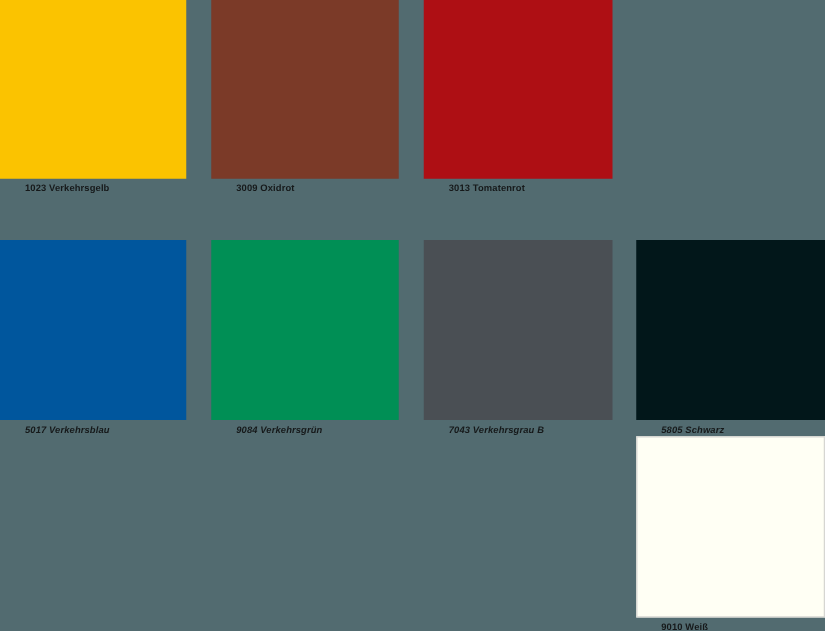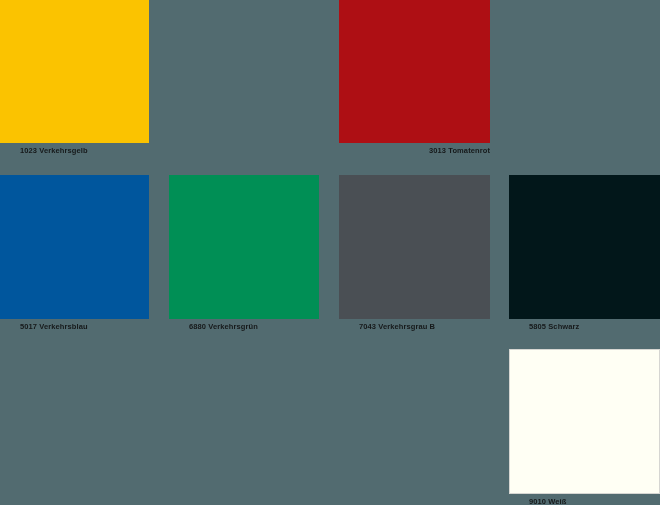--- a/index.html
+++ b/index.html
@@ -38,48 +38,52 @@
     padding-top: 2px;
     padding-left: 20px;
     white-space: nowrap;
   }
   
   .col-0 { left: 0px;   width: 149px; }
   .col-1 { left: 169px; width: 150px; }
   .col-2 { left: 339px; width: 151px; }
   .col-3 { left: 509px; width: 151px; }
   .row-0 { top: -1px; }
-  .row-1 { top: 175px; }
+  .row-1 { top: 192px; font-style: italic; }
   .row-2 { top: 349px; }
   .row-0 .swatch-chip { height: 144px; }
   .row-1 .swatch-chip { height: 144px; }
   .row-2 .swatch-chip { height: 145px; }
   .bordered {
     border: 1px solid #d6d6d2;
   }
 </style>
 </head>
 <body style="background: rgb(82, 107, 112);">
 
 <div id="swatch-grid">
     <div class="swatch-cell col-0 row-0">
       <div class="swatch-chip" style="background: rgb(251, 195, 0);"></div>
       <div class="swatch-label" style="color: rgb(22, 25, 26);">1023 Verkehrsgelb</div>
     </div>
+    <div class="swatch-cell col-1 row-0">
+      <div class="swatch-chip" style="background: rgb(123, 58, 40);"></div>
+      <div class="swatch-label" style="color: rgb(22, 25, 26);">3009 Oxidrot</div>
+    </div>
     <div class="swatch-cell col-2 row-0">
       <div class="swatch-chip" style="background: rgb(174, 15, 20);"></div>
-      <div class="swatch-label" style="color: rgb(22, 25, 26); text-align: right;">3013 Tomatenrot</div>
+      <div class="swatch-label" style="color: rgb(22, 25, 26);">3013 Tomatenrot</div>
     </div>
     <div class="swatch-cell col-0 row-1">
       <div class="swatch-chip" style="background: rgb(0, 86, 157);"></div>
       <div class="swatch-label" style="color: rgb(22, 25, 26);">5017 Verkehrsblau</div>
     </div>
     <div class="swatch-cell col-1 row-1">
       <div class="swatch-chip" style="background: rgb(0, 143, 85);"></div>
-      <div class="swatch-label" style="color: rgb(22, 25, 26);">6880 Verkehrsgrün</div>
+      <div class="swatch-label" style="color: rgb(22, 25, 26);">9084 Verkehrsgrün</div>
     </div>
     <div class="swatch-cell col-2 row-1">
       <div class="swatch-chip" style="background: rgb(74, 79, 84);"></div>
       <div class="swatch-label" style="color: rgb(22, 25, 26);">7043 Verkehrsgrau B</div>
     </div>
     <div class="swatch-cell col-3 row-1">
       <div class="swatch-chip" style="background: rgb(2, 23, 26);"></div>
       <div class="swatch-label" style="color: rgb(22, 25, 26);">5805 Schwarz</div>
     </div>
     <div class="swatch-cell col-3 row-2">

